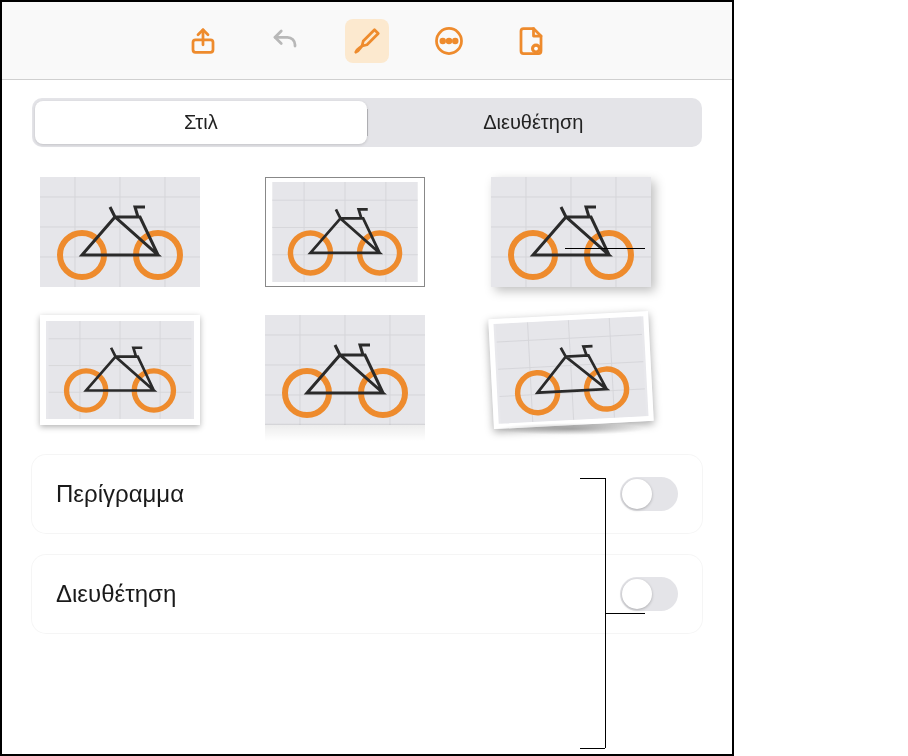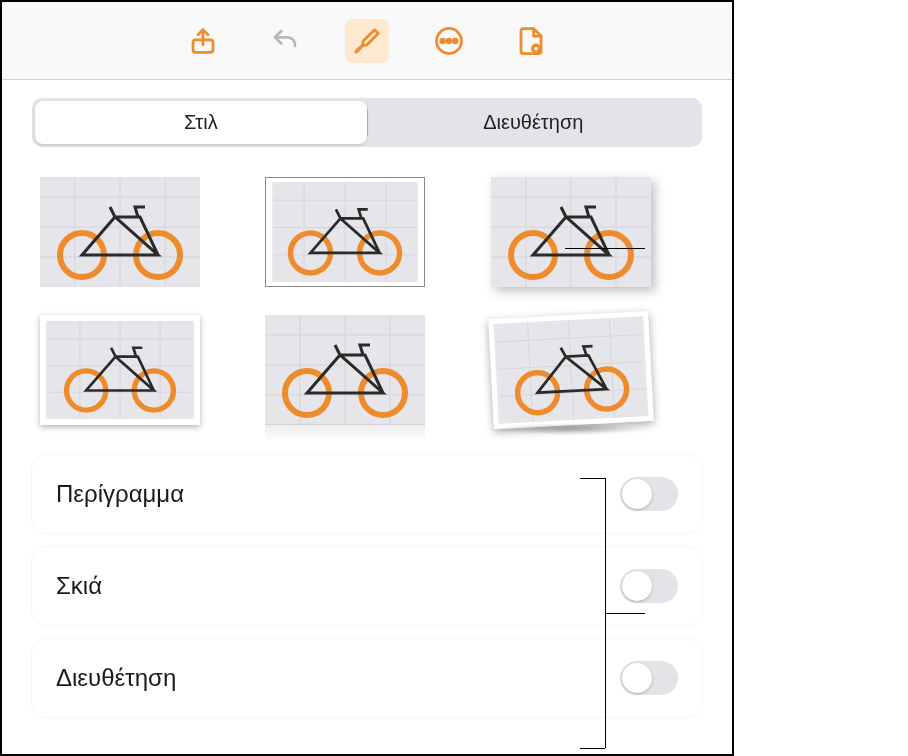--- a/index.html
+++ b/index.html
@@ -126,21 +126,21 @@
   overflow: hidden;
 }
 .bike-svg {
   width: 100%;
   height: 100%;
   display: block;
 }
 .toggle-list {
   display: flex;
   flex-direction: column;
-  gap: 14px;
+  gap: 22px;
 }
 .toggle-row {
   background: #fff;
   border-radius: 14px;
   padding: 22px 24px;
   display: flex;
   align-items: center;
   justify-content: space-between;
   box-shadow: 0 0 0 1px rgba(0,0,0,0.04);
 }
@@ -351,24 +351,20 @@
           </div>
       </div>
     </div>
 
     <div class="toggle-list">
       <div class="toggle-row">
         <span class="toggle-label">Περίγραμμα</span>
         <div class="toggle"></div>
       </div>
       <div class="toggle-row">
-        <span class="toggle-label">Σκιά</span>
-        <div class="toggle"></div>
-      </div>
-      <div class="toggle-row">
         <span class="toggle-label">Διευθέτηση</span>
         <div class="toggle"></div>
       </div>
     </div>
 
   </div>
 </div>
 
 <div class="callout-line callout-h1"></div>
 <div class="callout-line callout-v"></div>

